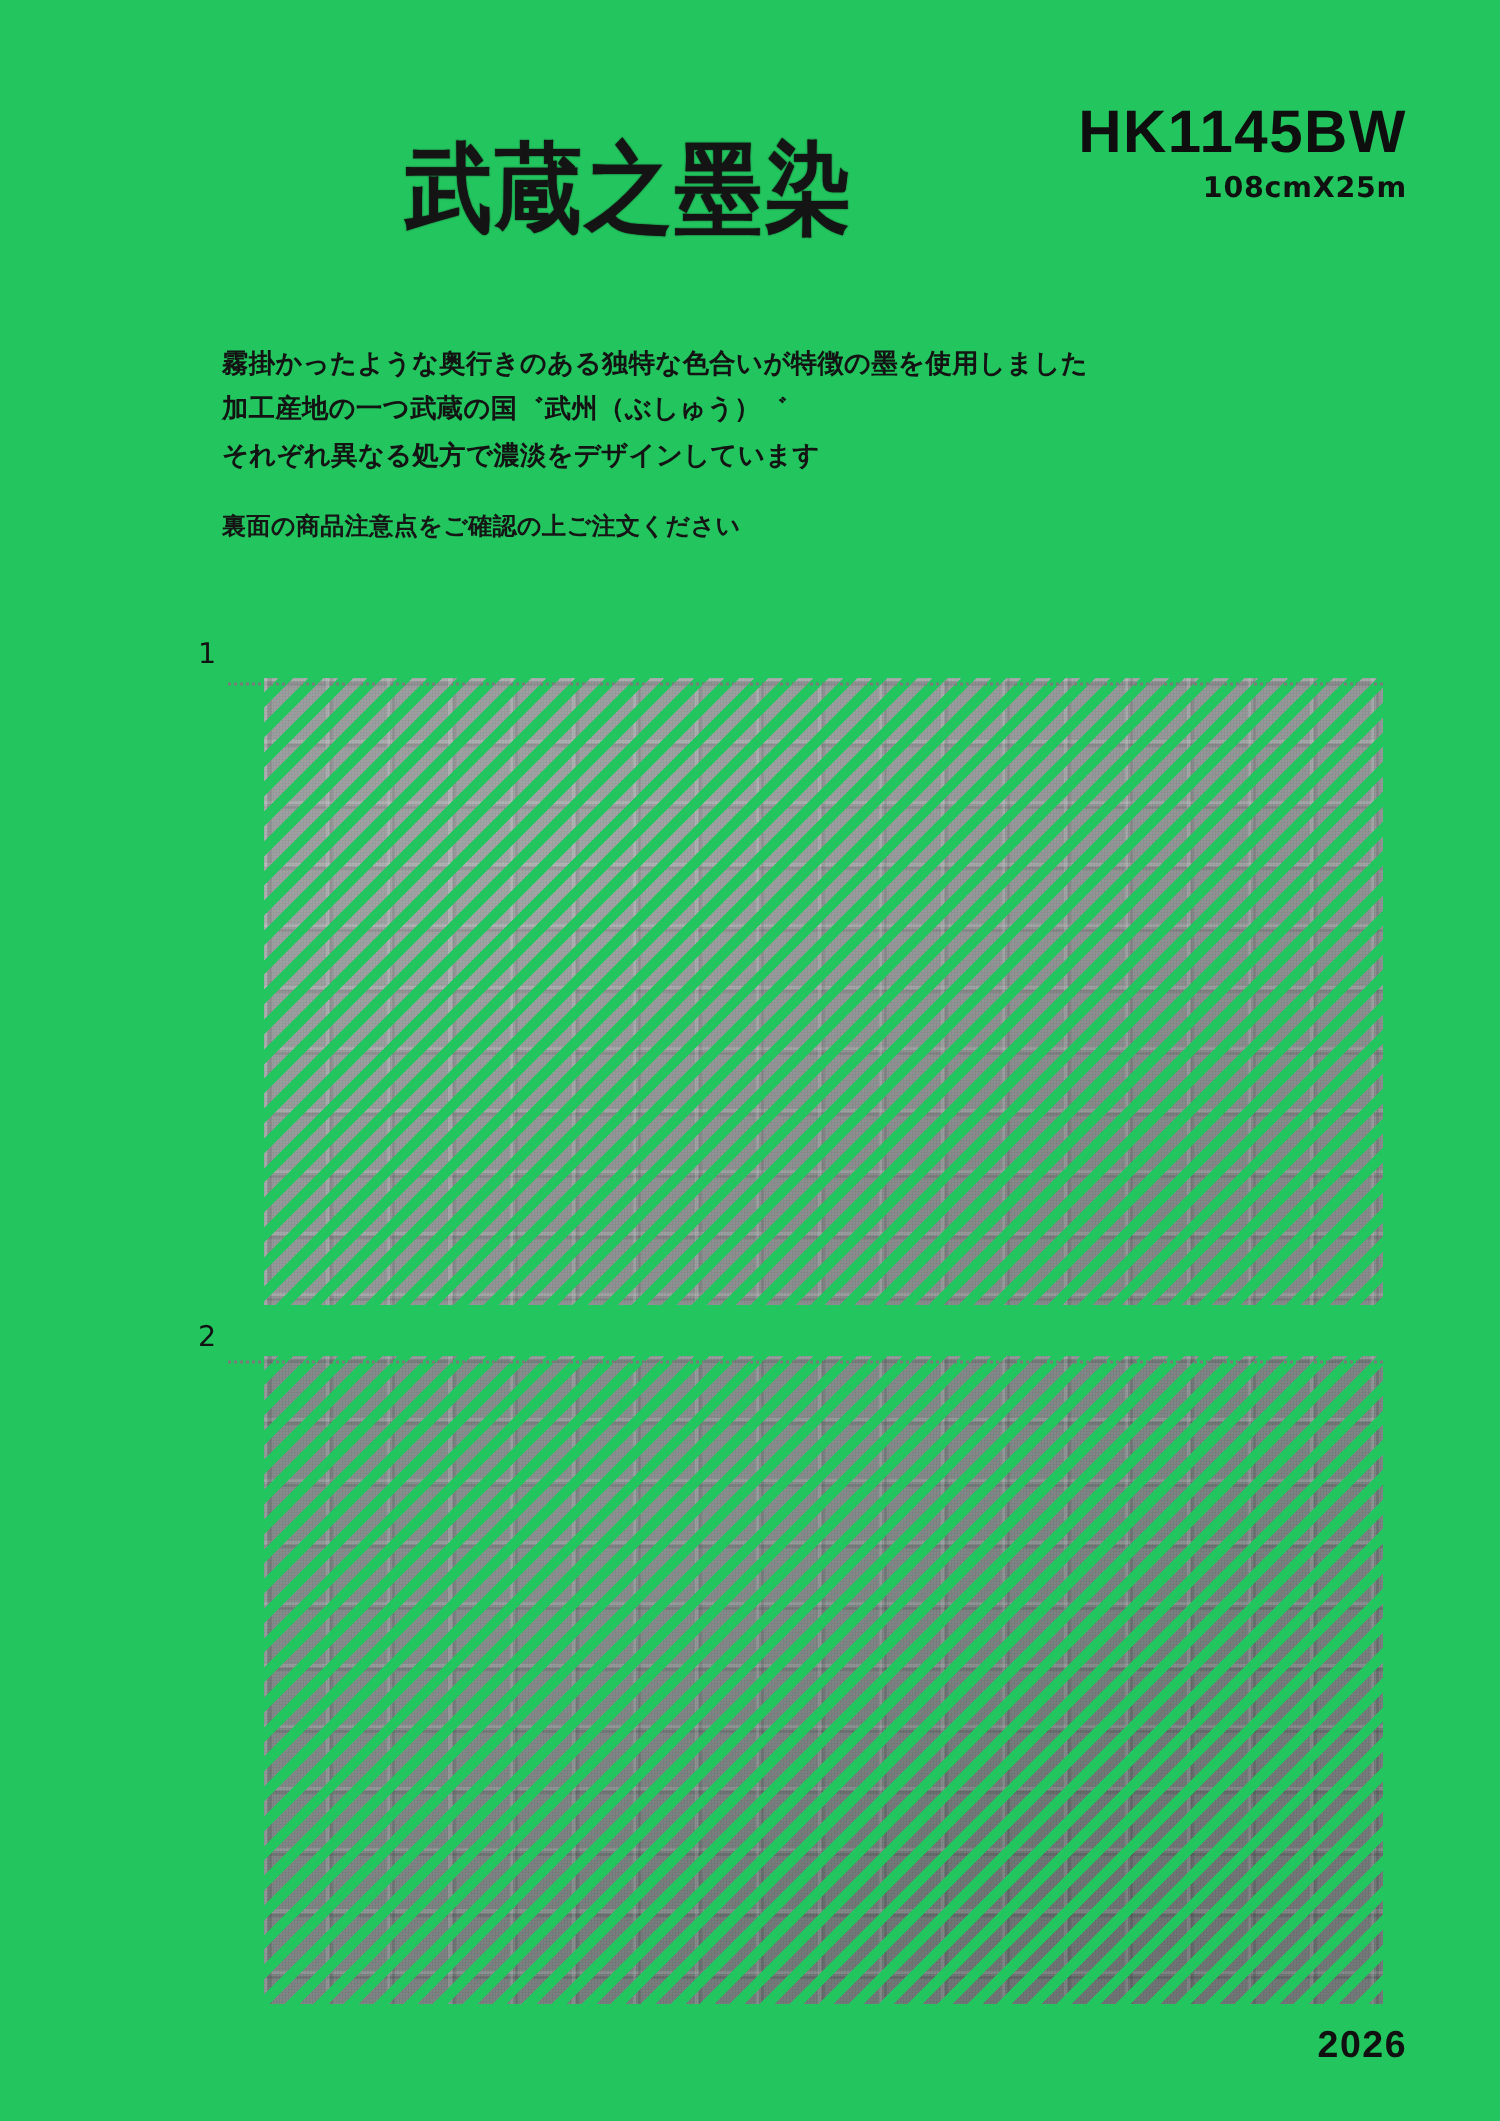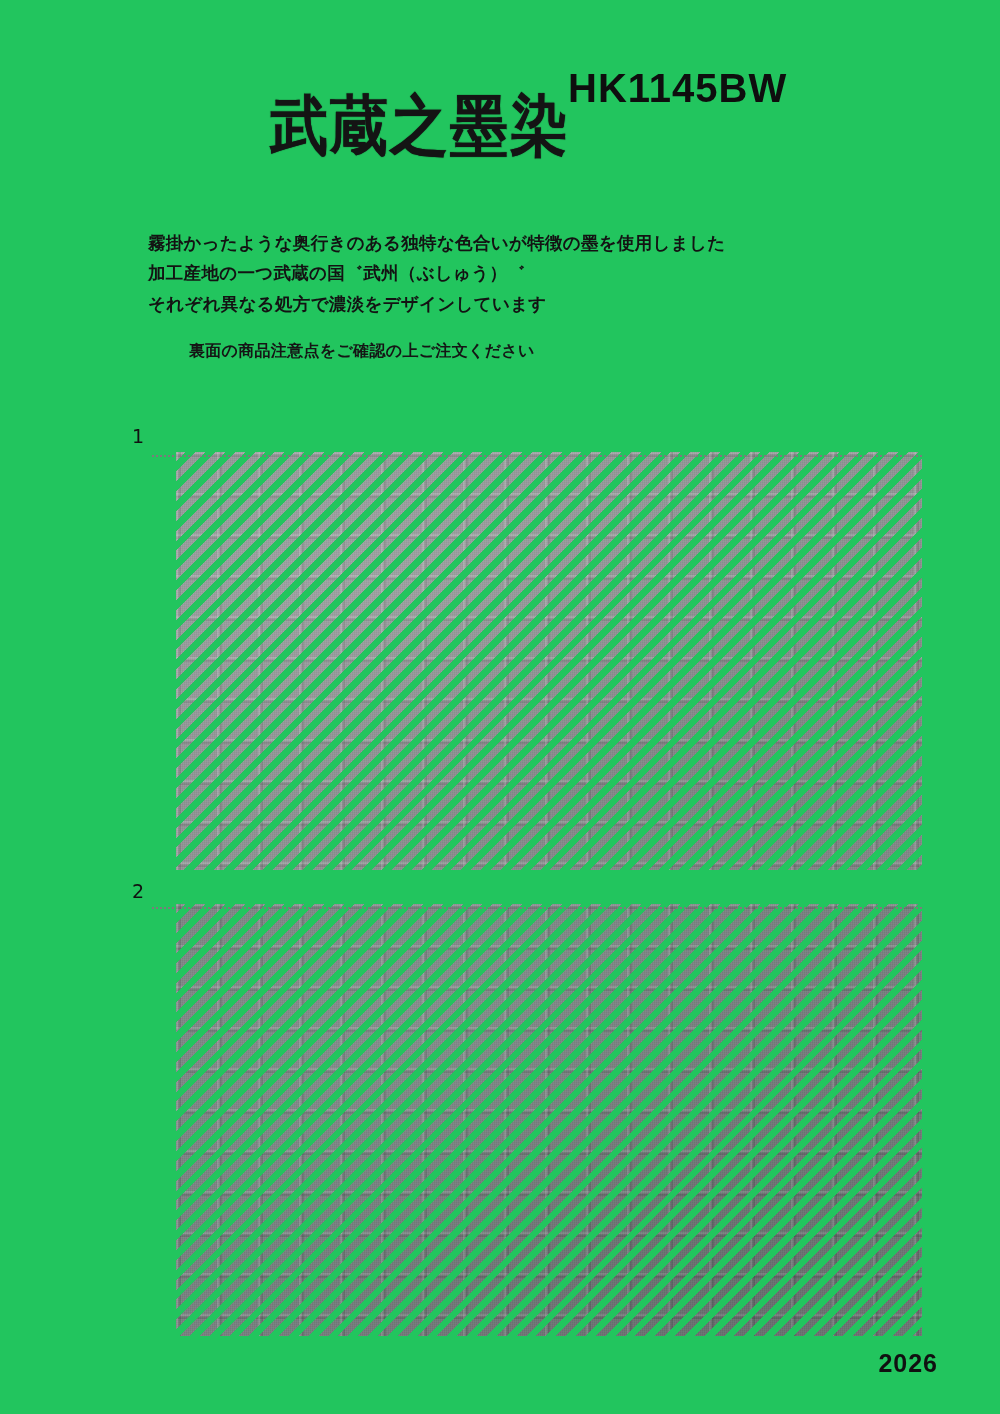--- a/index.html
+++ b/index.html
@@ -37,21 +37,21 @@
     white-space: nowrap;
     transform: scaleY(1.12);
     text-shadow: 0 0 1px #111;
   }
 
   .spec-block {
     position: absolute;
     right: 62px;
     top: 66px;
     width: 370px;
-    text-align: left;
+    text-align: right;
   }
   .spec-code {
     font-family: "Liberation Sans", sans-serif;
     font-weight: 700;
     font-size: 40px;
     letter-spacing: 1px;
     color: #0e0e0e;
     line-height: 1.1;
   }
   .spec-line {
@@ -82,21 +82,20 @@
   .desc-note {
     position: absolute;
     left: 148px;
     top: 341px;
     font-family: "DejaVu Sans", sans-serif;
     font-size: 16px;
     font-weight: 700;
     color: #151515;
     letter-spacing: 0.3px;
     white-space: nowrap;
-    margin-left: 41px;
   }
 
   
   .swatch-wrap { position: absolute; }
   .swatch-num {
     position: absolute;
     font-family: "DejaVu Sans", sans-serif;
     font-size: 19px;
     font-weight: 400;
     color: #111;
@@ -158,20 +157,21 @@
 </style>
 </head>
 <body>
 
 <div class="page">
 
   <div class="brand-title">武蔵之墨染</div>
 
   <div class="spec-block">
     <div class="spec-code">HK1145BW</div>
+    <div class="spec-line">108cmX25m</div>
   </div>
 
   <div class="desc">
     <div class="desc-line">霧掛かったような奥行きのある独特な色合いが特徴の墨を使用しました</div>
     <div class="desc-line">加工産地の一つ武蔵の国゛武州（ぶしゅう）゛</div>
     <div class="desc-line">それぞれ異なる処方で濃淡をデザインしています</div>
   </div>
   <div class="desc-note">裏面の商品注意点をご確認の上ご注文ください</div>
 
   <div class="swatch-wrap">

